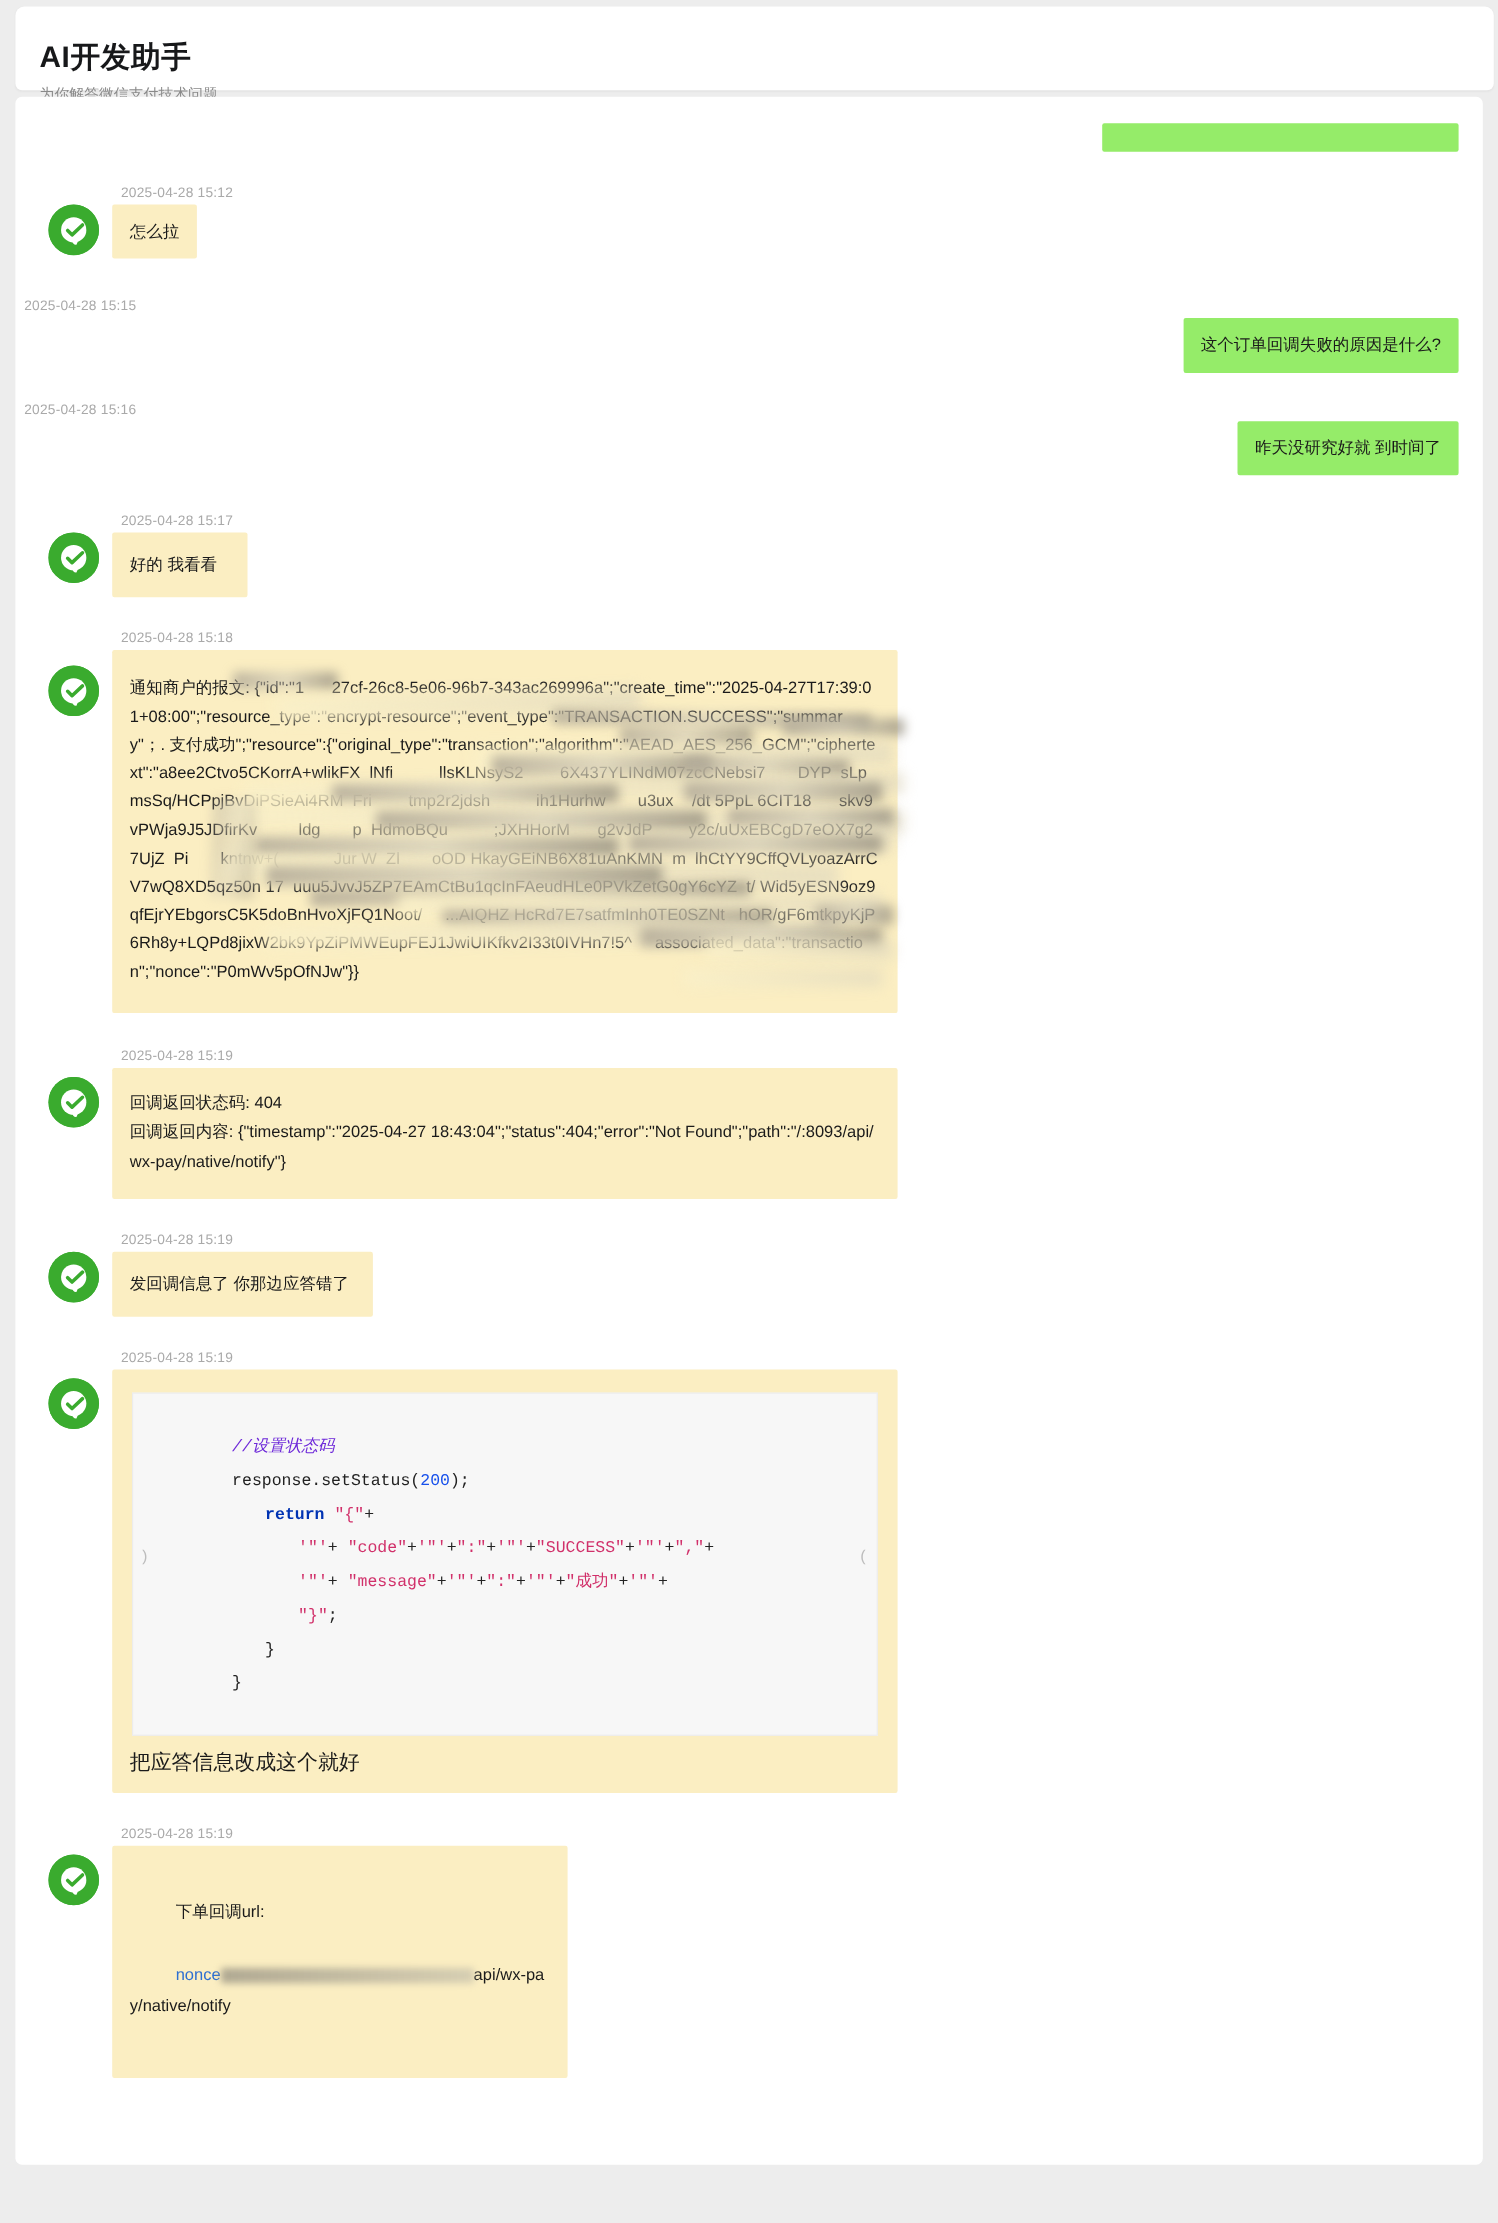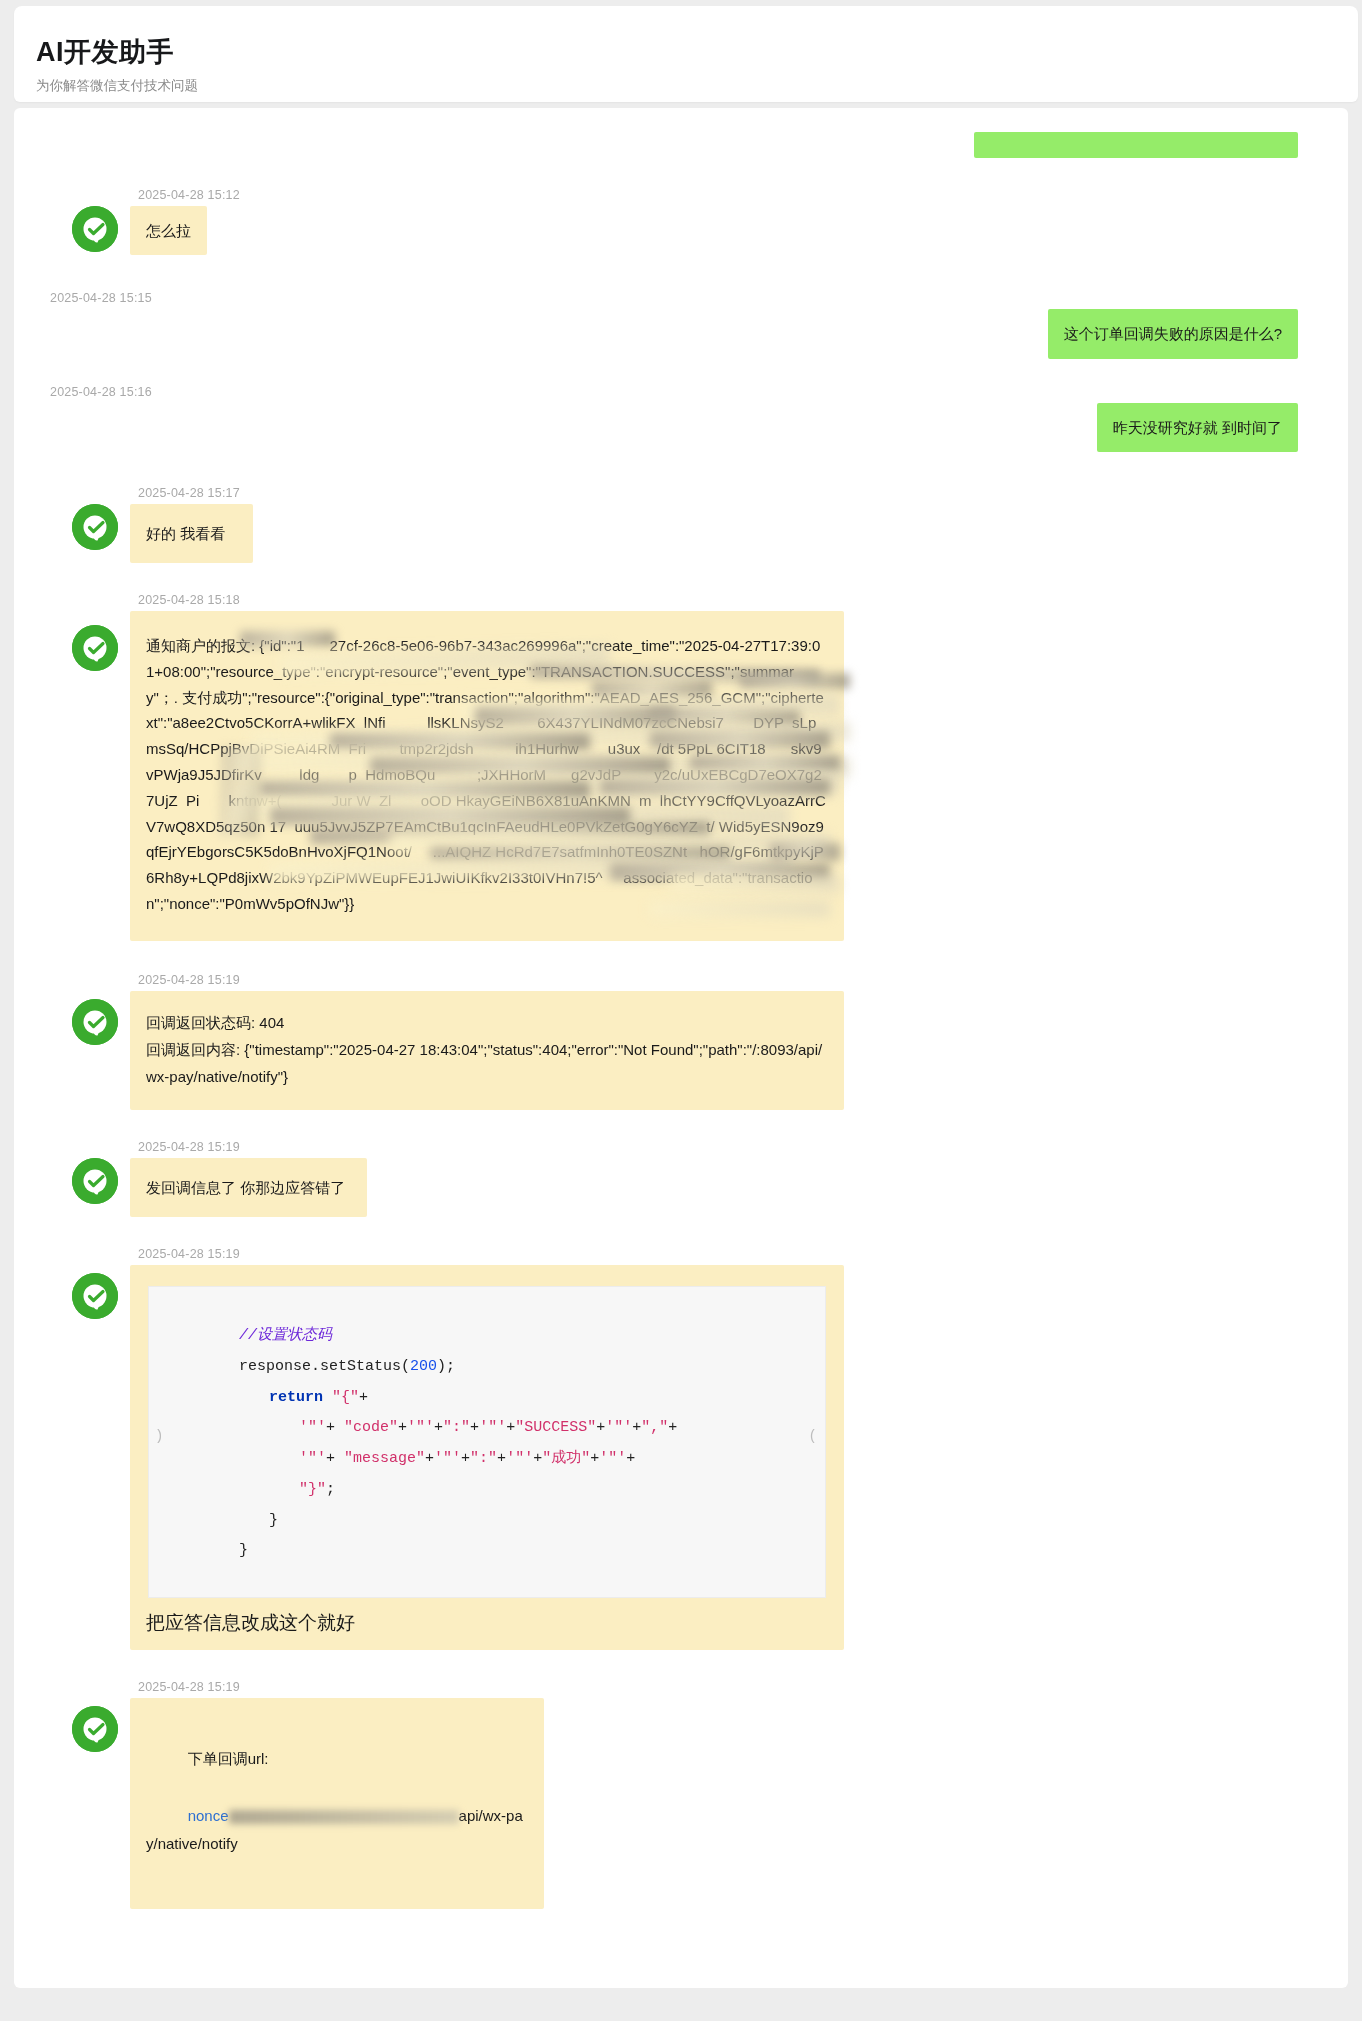--- a/index.html
+++ b/index.html
@@ -17,21 +17,21 @@
   }
 
   
   .header-card {
     position: relative;
     margin: 6px 4px 0 14px;
     background: #ffffff;
     border-radius: 8px 8px 6px 6px;
     padding: 32px 0 22px 22px;
     box-shadow: 0 1px 2px rgba(0,0,0,0.04);
-    height: 96px;
+    height: 76px;
   }
   .app-title {
     font-size: 27px;
     font-weight: 600;
     color: #17181a;
     letter-spacing: .5px;
     line-height: 1.1;
     margin: 0;
   }
   .app-subtitle {
@@ -44,21 +44,21 @@
   
   .chat-body {
     position: relative;
     margin: 6px 14px 0 14px;
     background: #ffffff;
     border-radius: 6px;
     padding: 0 0 24px 0;
     min-height: 1880px;
   }
 
-  .msg-row { position: relative; padding: 0 36px; }
+  .msg-row { position: relative; padding: 0 8px; }
 
   .ts {
     font-size: 12.5px;
     color: #a9a9a9;
     margin: 0 0 4px 0;
     letter-spacing: .2px;
   }
   .ts.left  { margin-left: 88px; }
   .ts.right { text-align: left; margin-right: 14px; }
 

